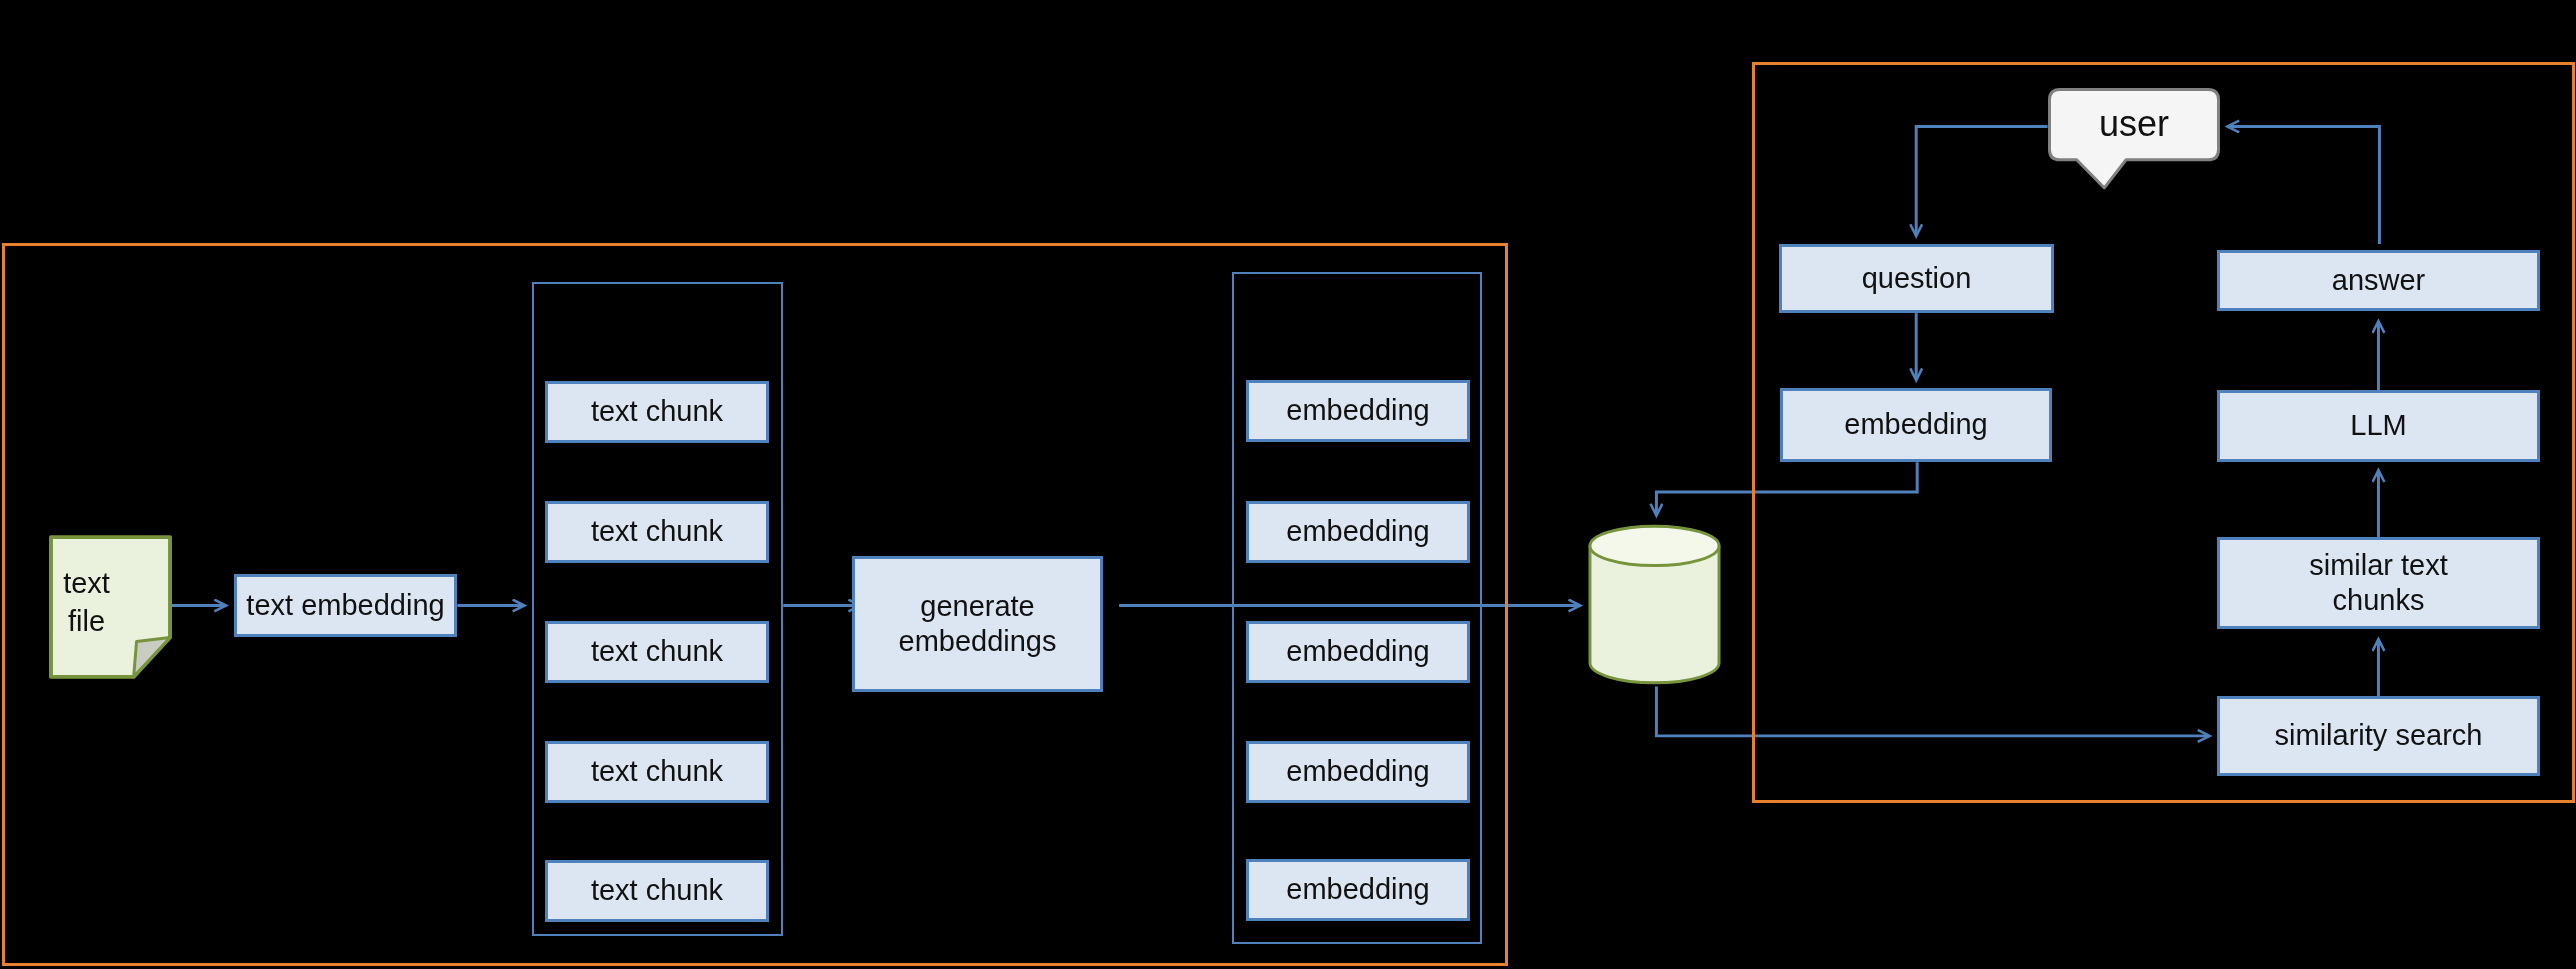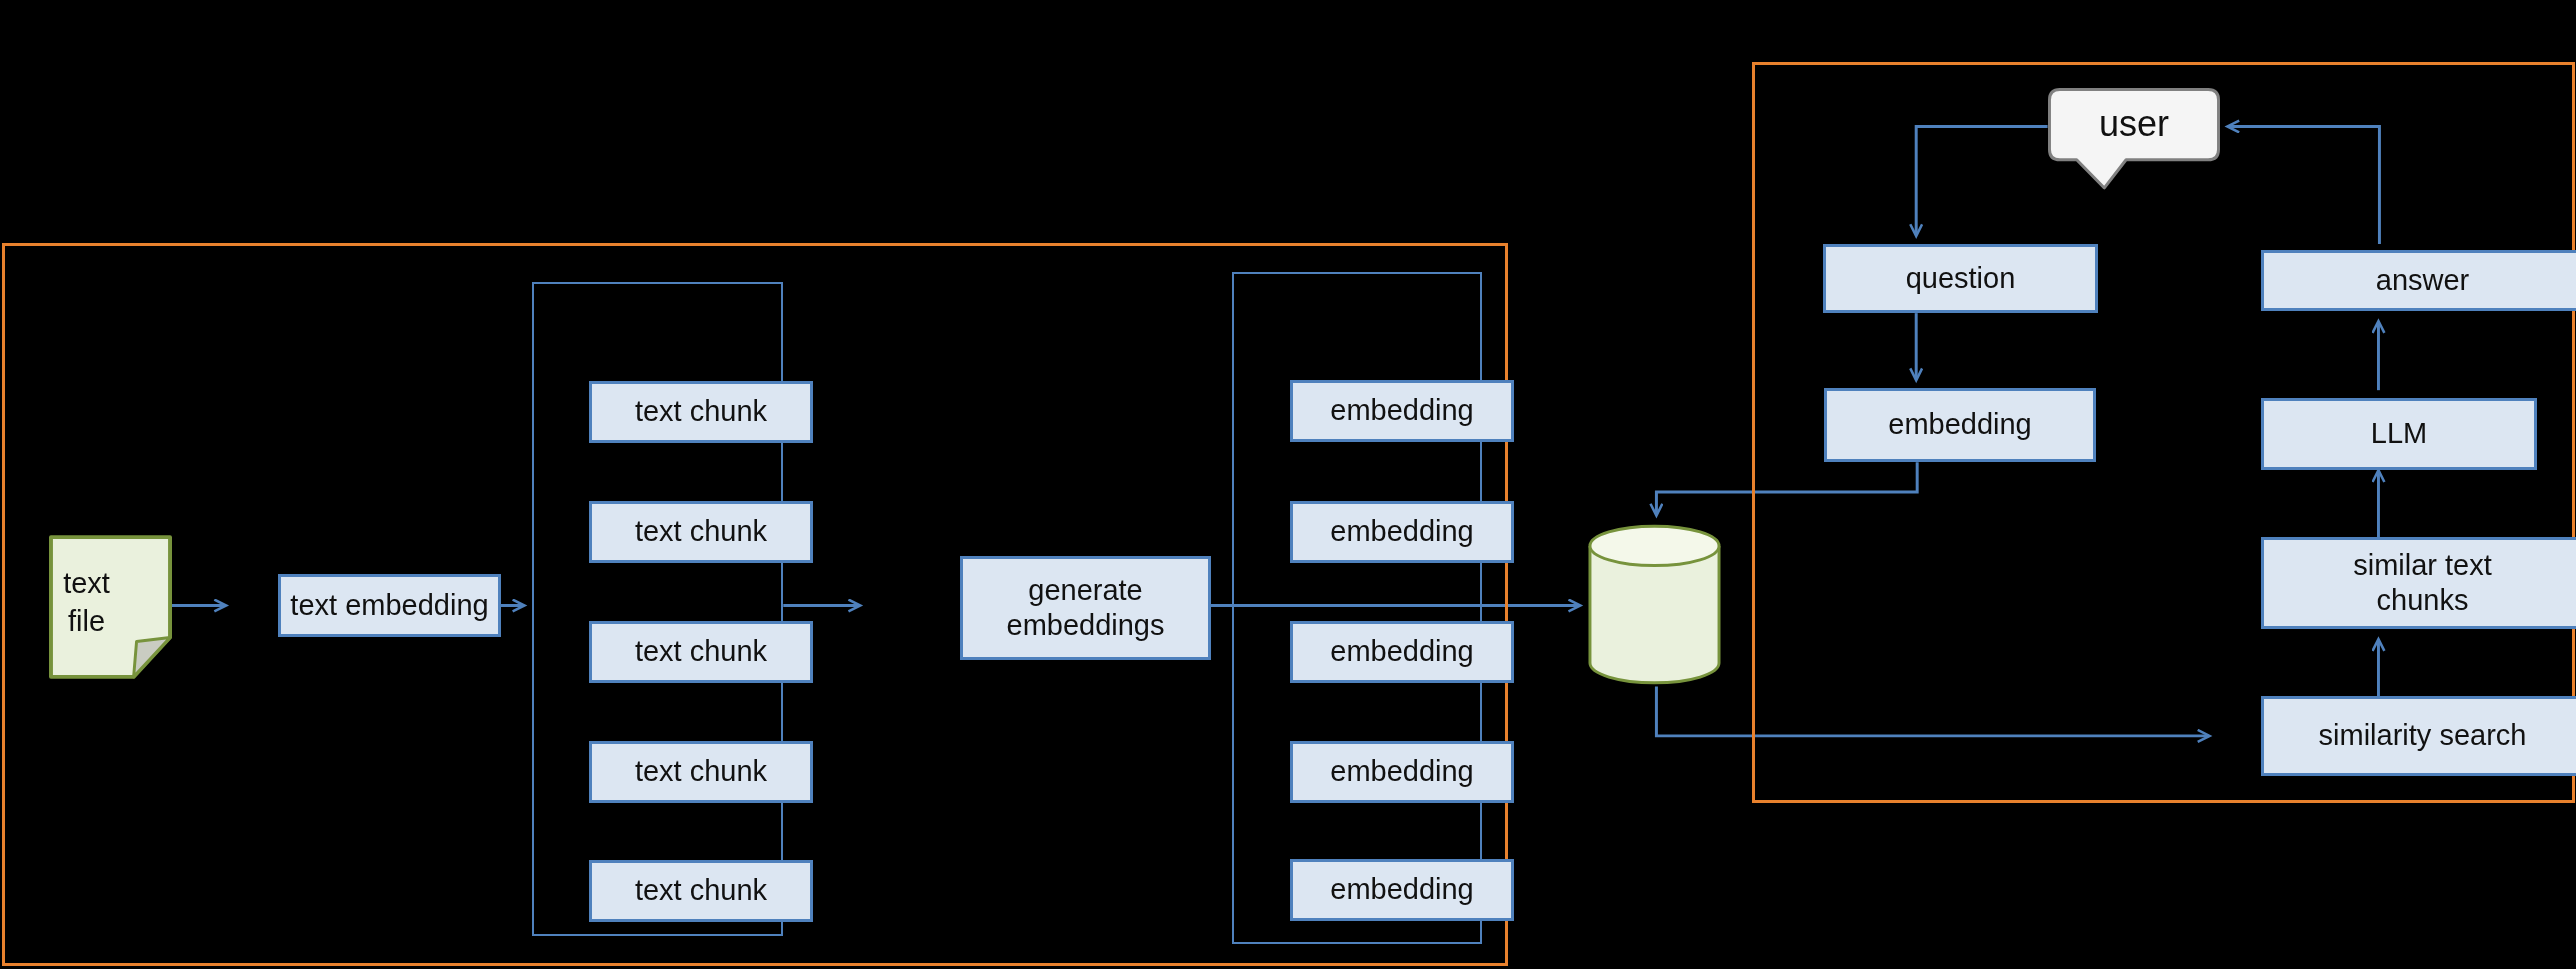--- a/index.html
+++ b/index.html
@@ -17,21 +17,21 @@
   html,body{margin:0;padding:0;background:var(--bg);}
   #canvas{
     position:relative;width:2576px;height:970px;background:var(--bg);
     font-family:"Liberation Sans", sans-serif;color:var(--ink);
     overflow:hidden;
   }
   .frame{position:absolute;border:3px solid var(--orange);background:transparent;}
   .node{
     position:absolute;background:var(--fill-blue);border:3px solid var(--blue);
     display:flex;align-items:center;justify-content:center;text-align:center;
-    font-size:29px;line-height:1.22;white-space:pre-line;box-sizing:border-box;margin-left:44px;
+    font-size:29px;line-height:1.22;white-space:pre-line;box-sizing:border-box;
   }
   .container-box{
     position:absolute;border:2px solid var(--blue);background:transparent;box-sizing:border-box;
   }
   .glabel{
     position:absolute;display:flex;align-items:center;justify-content:center;
     text-align:center;font-size:29px;line-height:1.28;white-space:pre-line;
   }
   svg{display:block;}
   #arrow-layer{position:absolute;left:0;top:0;z-index:1;}
@@ -79,21 +79,21 @@
 
   <div class="node" style="left:234px;top:574px;width:223px;height:63px;">text embedding</div>
 
   <div class="container-box" style="left:532px;top:282px;width:251px;height:654px;"></div>
   <div class="node" style="left:545px;top:381px;width:224px;height:62px;">text chunk</div>
   <div class="node" style="left:545px;top:501px;width:224px;height:62px;">text chunk</div>
   <div class="node" style="left:545px;top:621px;width:224px;height:62px;">text chunk</div>
   <div class="node" style="left:545px;top:741px;width:224px;height:62px;">text chunk</div>
   <div class="node" style="left:545px;top:860px;width:224px;height:62px;">text chunk</div>
 
-  <div class="node" style="left:916px;top:556px;width:251px;height:104px;">generate
+  <div class="node" style="left:852px;top:556px;width:251px;height:136px;">generate
 embeddings</div>
 
   <div class="container-box" style="left:1232px;top:272px;width:250px;height:672px;"></div>
   <div class="node" style="left:1246px;top:380px;width:224px;height:62px;">embedding</div>
   <div class="node" style="left:1246px;top:501px;width:224px;height:62px;">embedding</div>
   <div class="node" style="left:1246px;top:621px;width:224px;height:62px;">embedding</div>
   <div class="node" style="left:1246px;top:741px;width:224px;height:62px;">embedding</div>
   <div class="node" style="left:1246px;top:859px;width:224px;height:62px;">embedding</div>
 
   <div class="figure" style="left:1588px;top:523px;width:133px;height:163px;">
@@ -106,19 +106,19 @@
   <div class="figure" style="left:2048px;top:88px;width:172px;height:104px;">
     <svg width="172" height="104" viewBox="0 0 174 105">
       <path d="M12,1.5 H162 Q172.5,1.5 172.5,12 V62 Q172.5,72.5 162,72.5 H79 L57,101 L29,72.5 H12 Q1.5,72.5 1.5,62 V12 Q1.5,1.5 12,1.5 Z" fill="#f5f5f5" stroke="#808080" stroke-width="3" stroke-linejoin="round"></path>
     </svg>
     <div class="glabel" style="left:0;top:0;width:172px;height:73px;font-size:36px;">user</div>
   </div>
 
   <div class="node" style="left:1779px;top:244px;width:275px;height:69px;">question</div>
   <div class="node" style="left:1780px;top:388px;width:272px;height:74px;">embedding</div>
   <div class="node" style="left:2217px;top:250px;width:323px;height:61px;">answer</div>
-  <div class="node" style="left:2217px;top:398px;width:276px;height:72px;">LLM</div>
+  <div class="node" style="left:2217px;top:390px;width:323px;height:72px;">LLM</div>
   <div class="node" style="left:2217px;top:537px;width:323px;height:92px;">similar text
 chunks</div>
   <div class="node" style="left:2217px;top:696px;width:323px;height:80px;">similarity search</div>
 
 </div>
 
 
 </body></html>

